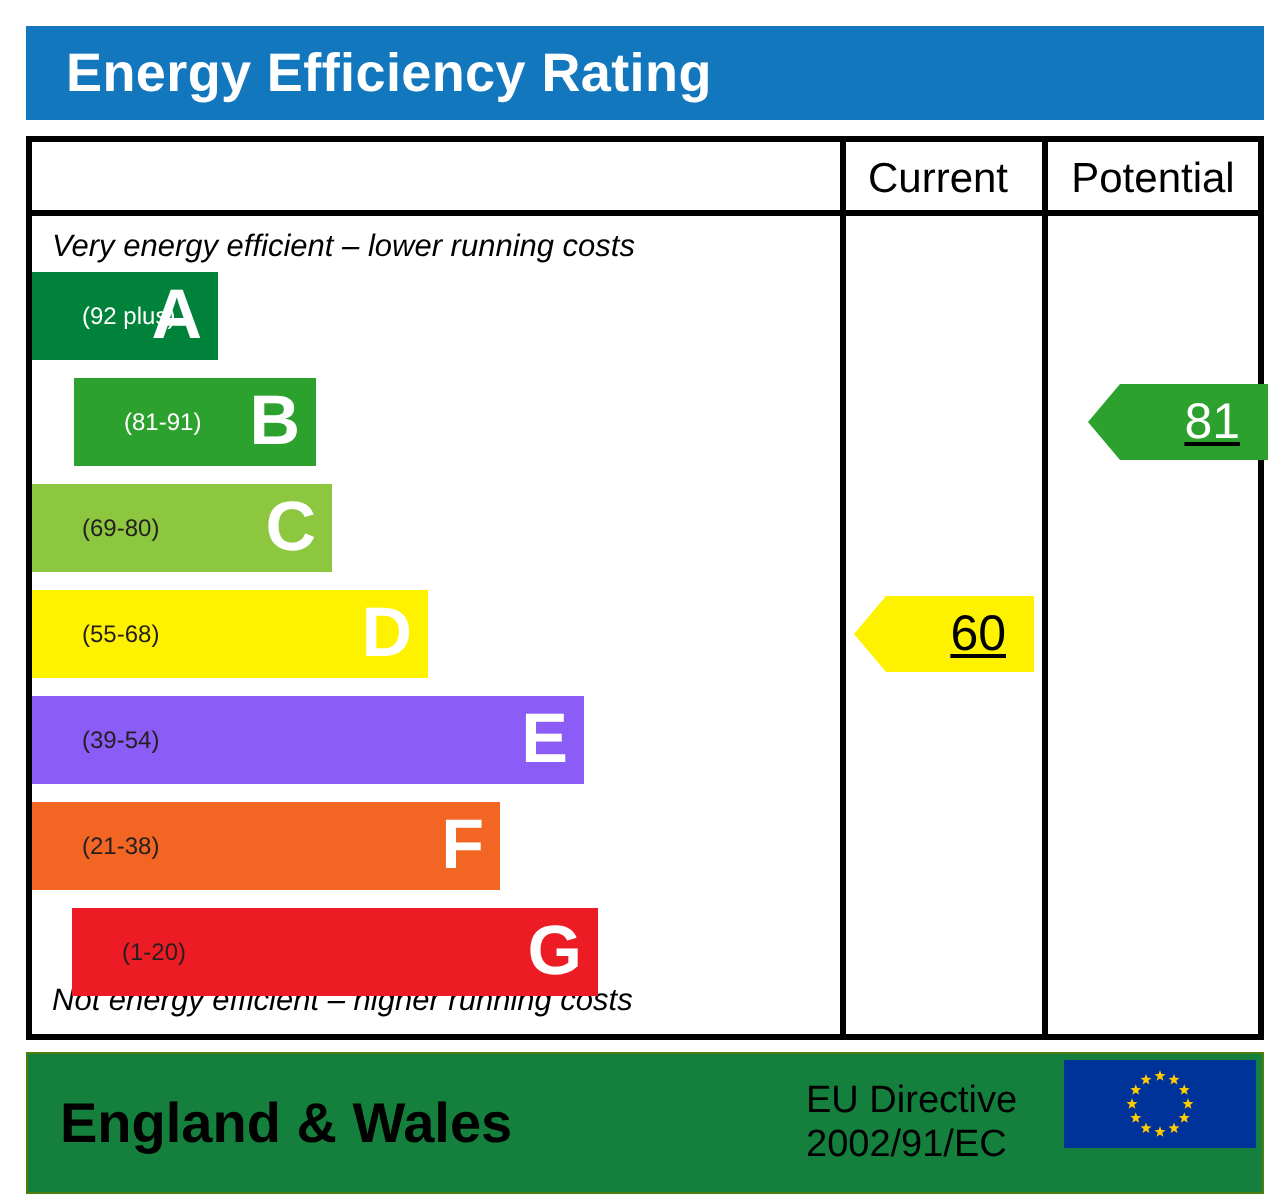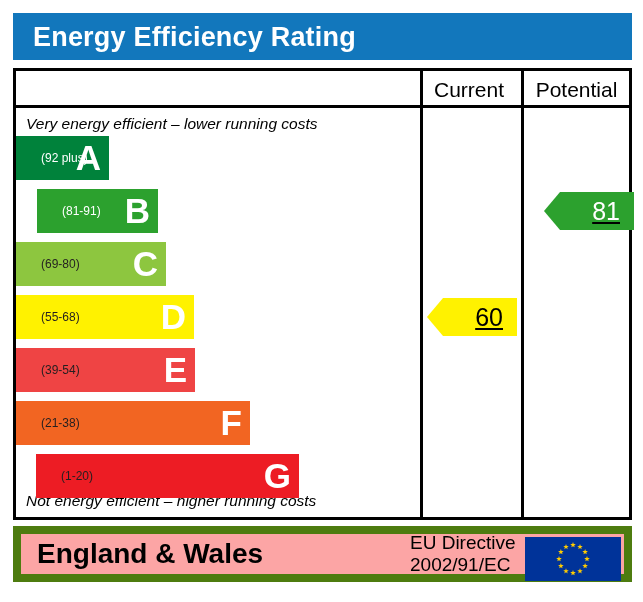--- a/index.html
+++ b/index.html
@@ -141,24 +141,24 @@
     font-size: 25px;
     line-height: 1;
   }
 
   
   .footer-box {
     position: absolute;
     left: 13px;
     top: 526px;
     width: 619px;
-    height: 56px;
-    border: 8px solid #4d7c0f;
-    box-sizing: border-box;
-    background: #fca5a5;
+    height: 71px;
+    border: 1px solid #4d7c0f;
+    box-sizing: border-box;
+    background: #15803d;
   }
   .footer-region {
     position: absolute;
     left: 16px;
     top: 50%;
     transform: translateY(-50%);
     font-size: 28px;
     font-weight: bold;
     color: #000000;
     white-space: nowrap;
@@ -214,25 +214,25 @@
           <span class="letter">A</span>
         </div>
         <div class="band light-label" style="top: 118px; width: 121px; background: rgb(44, 161, 46); margin-left: 21px;">
           <span class="range">(81-91)</span>
           <span class="letter">B</span>
         </div>
         <div class="band dark-label" style="top: 171px; width: 150px; background: rgb(141, 198, 63);">
           <span class="range">(69-80)</span>
           <span class="letter">C</span>
         </div>
-        <div class="band dark-label" style="top: 224px; width: 178px; background: rgb(255, 242, 0);">
+        <div class="band dark-label" style="top: 224px; width: 198px; background: rgb(255, 242, 0);">
           <span class="range">(55-68)</span>
           <span class="letter">D</span>
         </div>
-        <div class="band dark-label" style="top: 277px; width: 179px; background: #ef4444;">
+        <div class="band dark-label" style="top: 277px; width: 229px; background: #8b5cf6; padding-left: 47px;">
           <span class="range">(39-54)</span>
           <span class="letter">E</span>
         </div>
         <div class="band dark-label" style="top: 330px; width: 234px; background: rgb(242, 101, 34);">
           <span class="range">(21-38)</span>
           <span class="letter">F</span>
         </div>
         <div class="band dark-label" style="top: 383px; width: 263px; background: rgb(237, 28, 36); margin-left: 20px;">
           <span class="range">(1-20)</span>
           <span class="letter">G</span>

